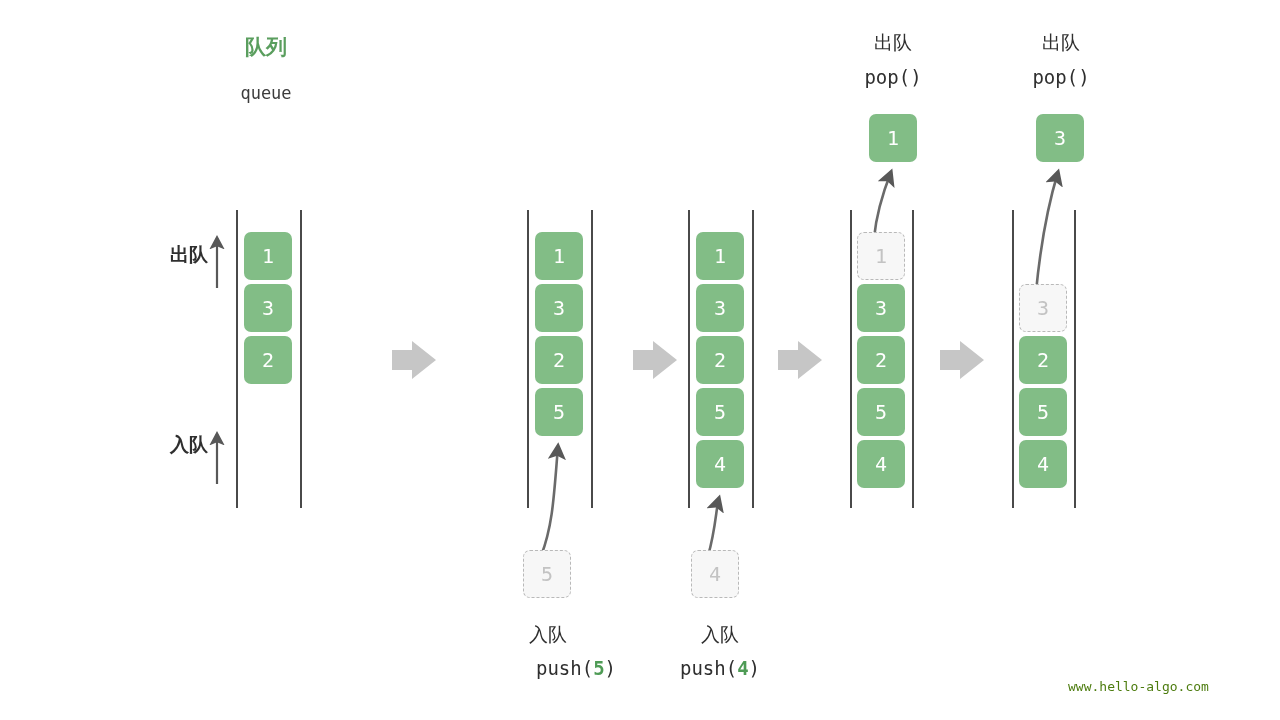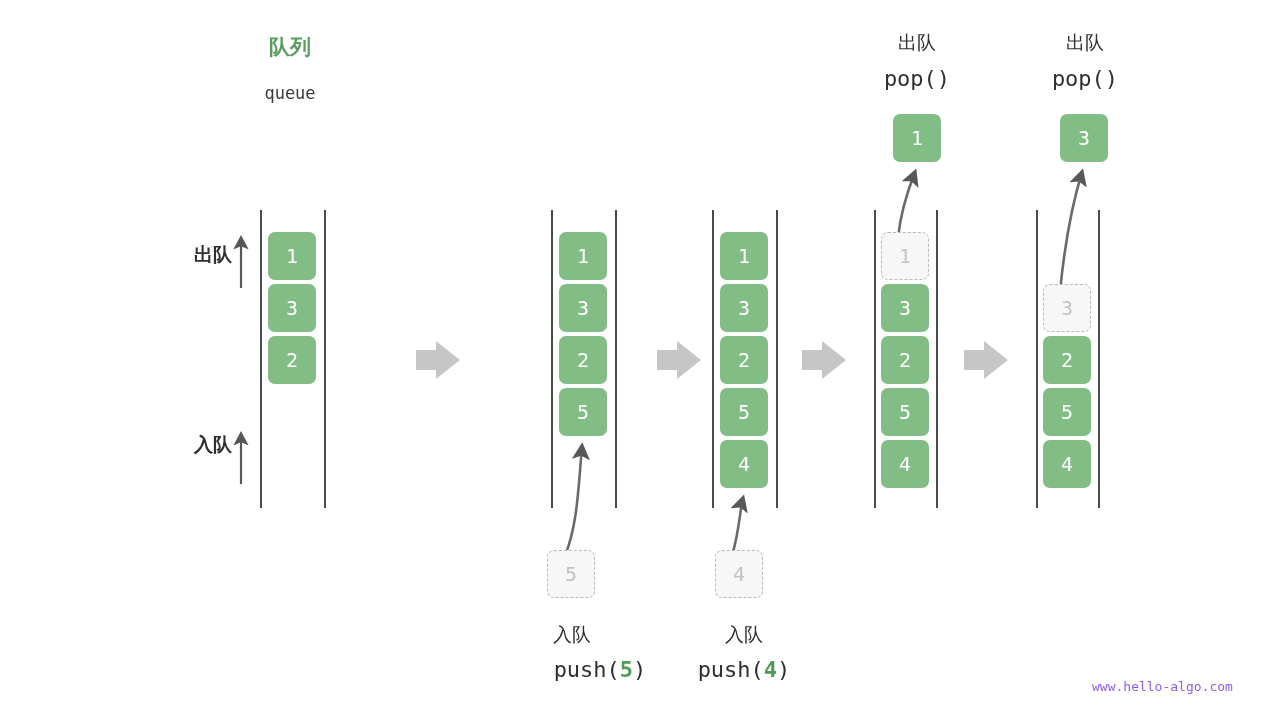--- a/index.html
+++ b/index.html
@@ -3,21 +3,21 @@
 <meta charset="utf-8">
 <style>
   html,body{margin:0;padding:0;}
   body{
     width:1280px;height:720px;
     background:#ffffff;
     font-family:"Liberation Sans", sans-serif;
     overflow:hidden;
     position:relative;
   }
-  #stage{position:absolute;left:0;top:0;width:1068px;height:720px;margin-left:24px;}
+  #stage{position:absolute;left:0;top:0;width:1068px;height:720px;}
 
   .abs{position:absolute;}
 
   
   .title-cn{
     font-family:"Liberation Sans", sans-serif;
     font-weight:bold;font-size:21px;color:#5a9e5e;
     text-align:center;white-space:nowrap;
   }
   .title-en{
@@ -30,27 +30,27 @@
     font-weight:bold;font-size:19px;color:#2f2f2f;
     text-align:center;white-space:nowrap;
   }
   .op-cn{
     font-family:"Liberation Sans", sans-serif;
     font-size:19px;color:#2f2f2f;
     text-align:center;white-space:nowrap;
   }
   .op-code{
     font-family:"DejaVu Sans Mono", monospace;
-    font-size:22px;color:#2f2f2f;
+    font-size:19px;color:#2f2f2f;
     text-align:center;white-space:nowrap;
   }
   .op-code .num{color:#4e9b55;font-weight:bold;}
   .watermark{
     font-family:"DejaVu Sans Mono", monospace;
-    font-size:13px;color:#8b5cf6;white-space:nowrap;
+    font-size:13px;color:#4d7c0f;white-space:nowrap;
   }
 
   
   .rail{
     position:absolute;
     width:1.6px;
     background:#4a4a4a;
   }
 
   

